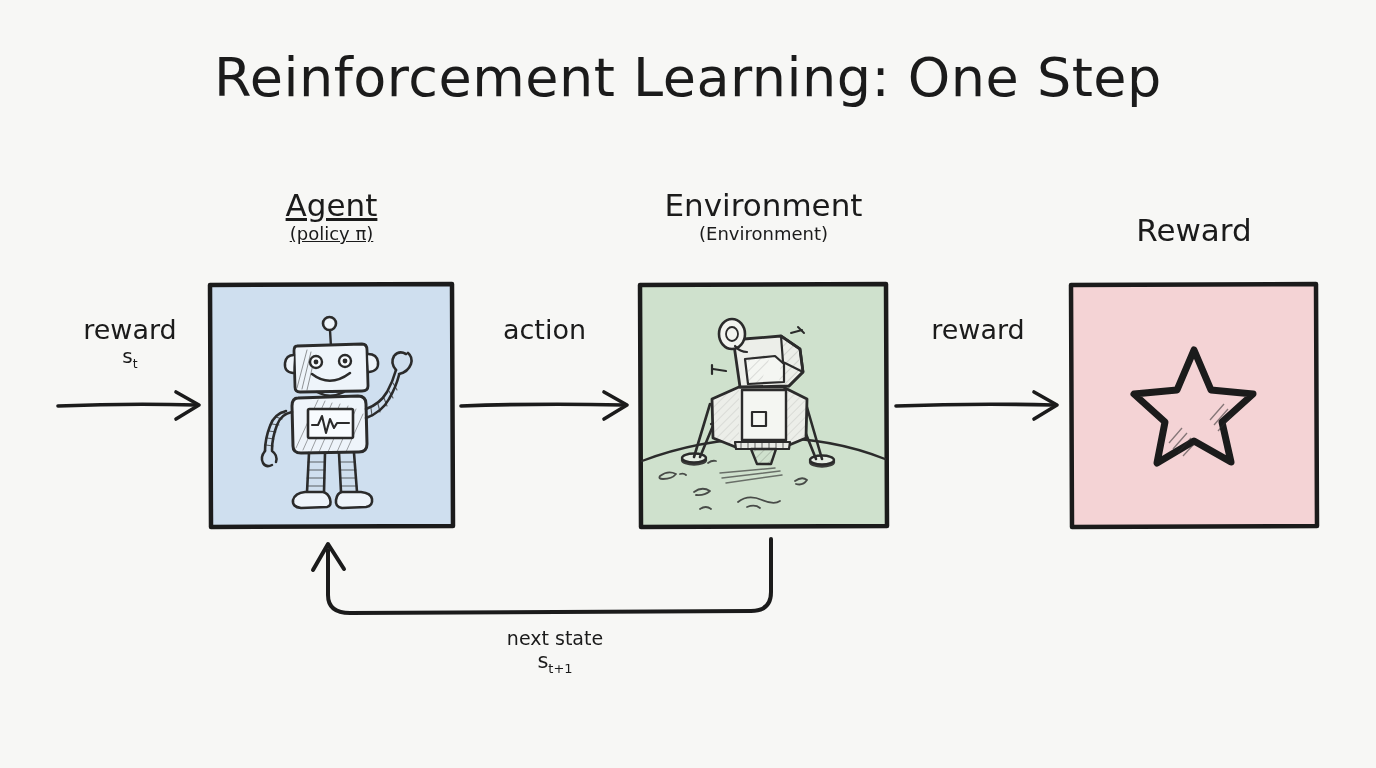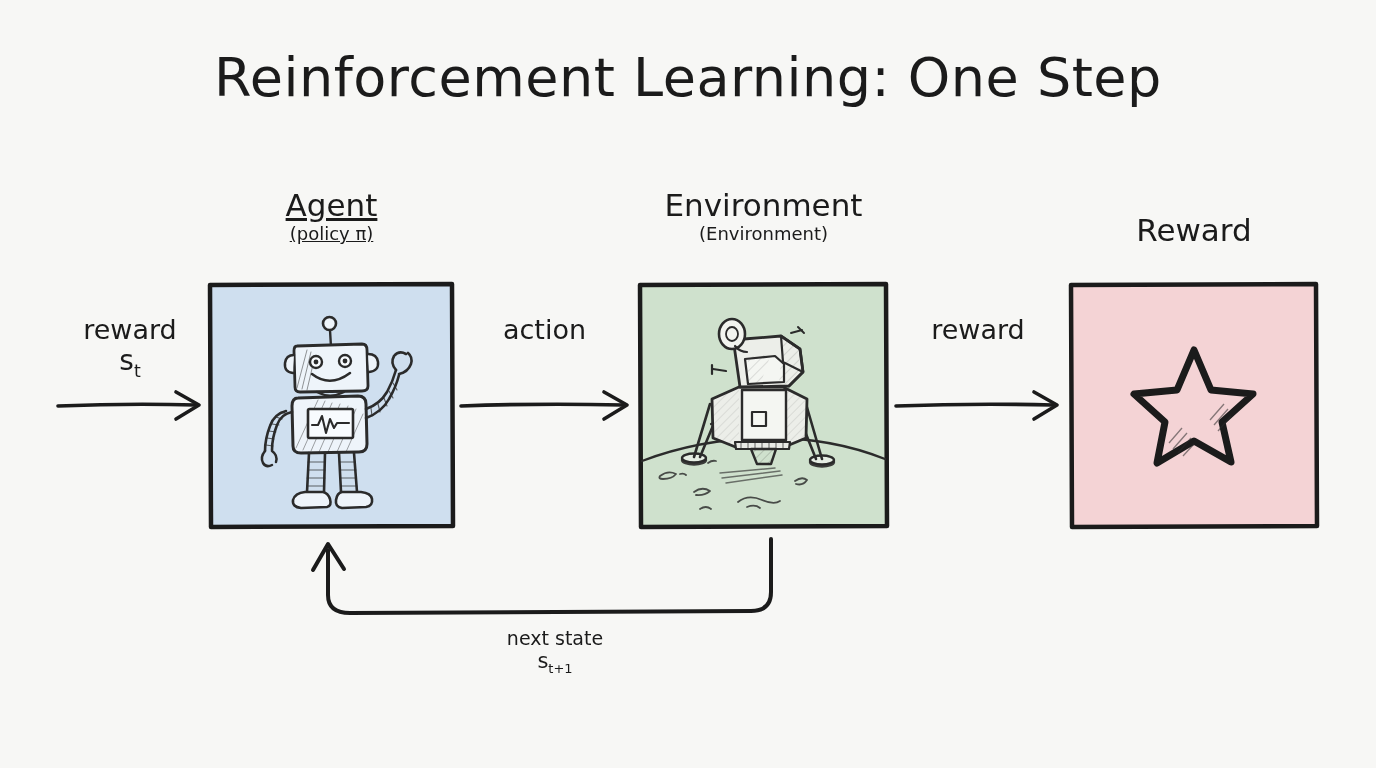--- a/index.html
+++ b/index.html
@@ -48,21 +48,21 @@
   .cap-main { font-size: 31px; display: block; }
   .cap-sub  { font-size: 18px; display: block; }
 
   .arrow-label {
     position: absolute;
     text-align: center;
     color: #1b1b1b;
     line-height: 1.12;
   }
   .al-main { font-size: 27px; display: block; }
-  .al-sym  { font-size: 28px; display: block; }
+  .al-sym  { font-size: 20px; display: block; }
   .al-sym sub { font-size: 0.62em; }
 
   .loop-label {
     position: absolute;
     text-align: center;
     color: #1b1b1b;
     line-height: 1.14;
   }
   .ll-main { font-size: 19px; display: block; }
   .ll-sym  { font-size: 21px; display: block; }

